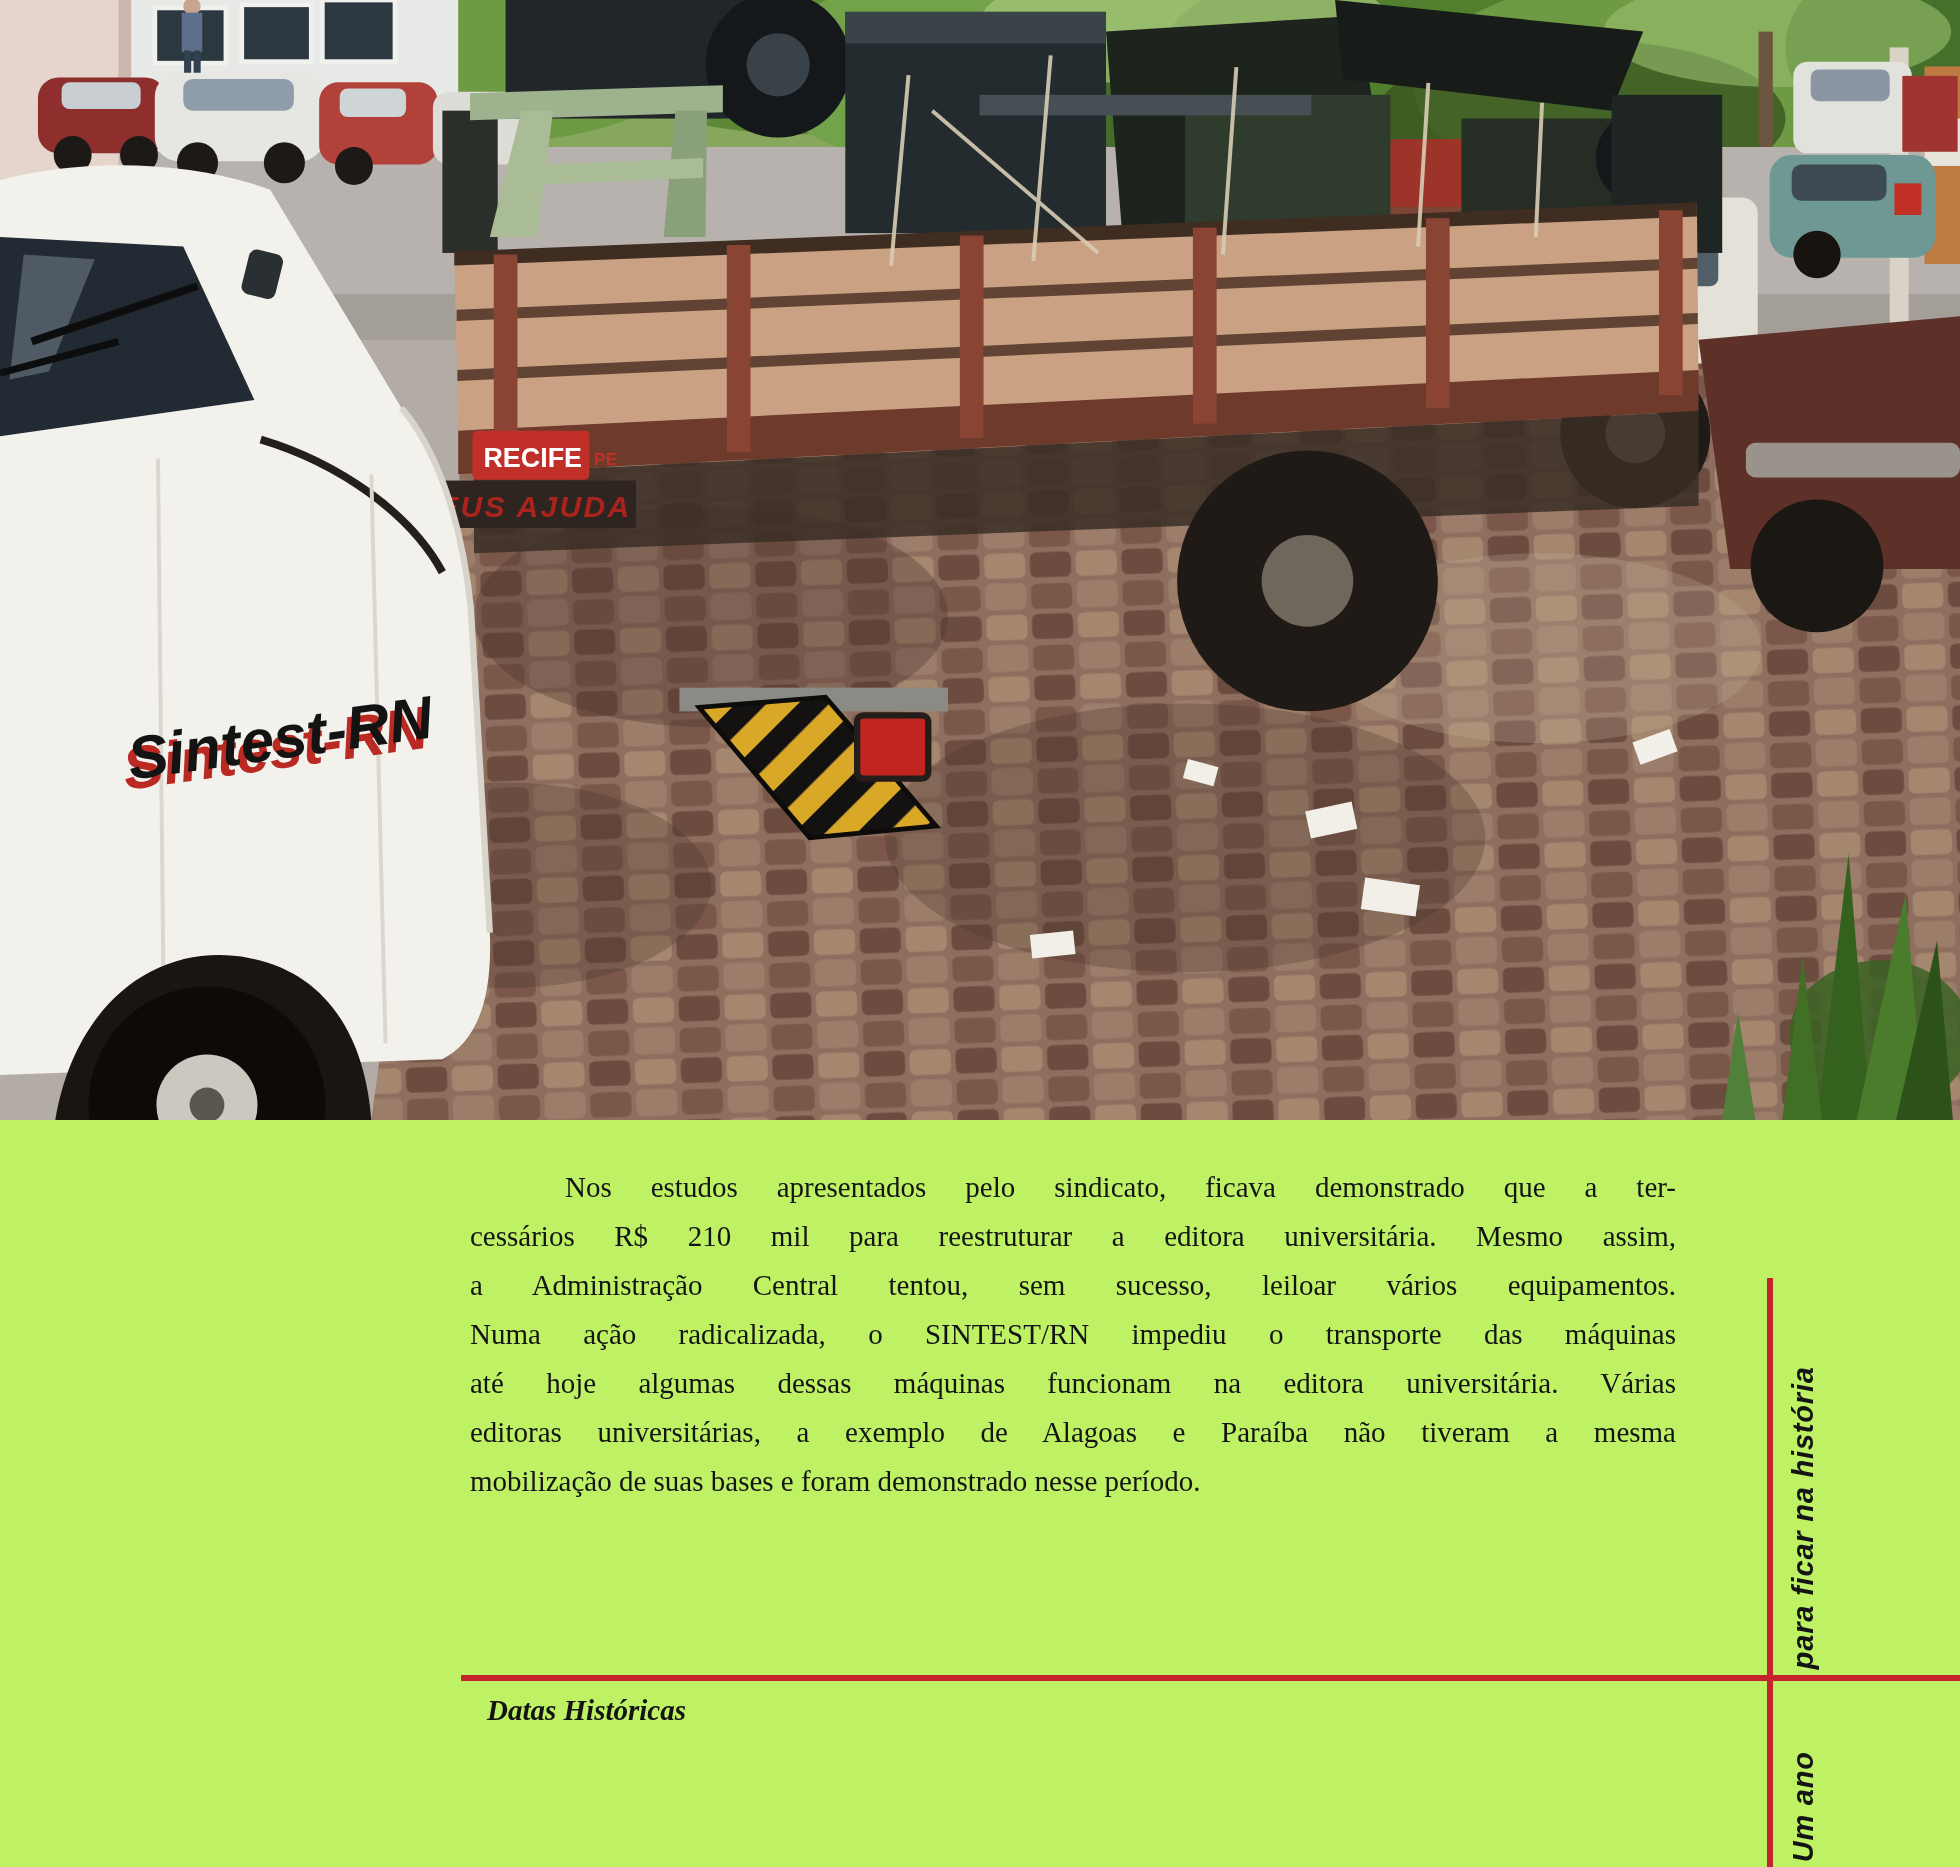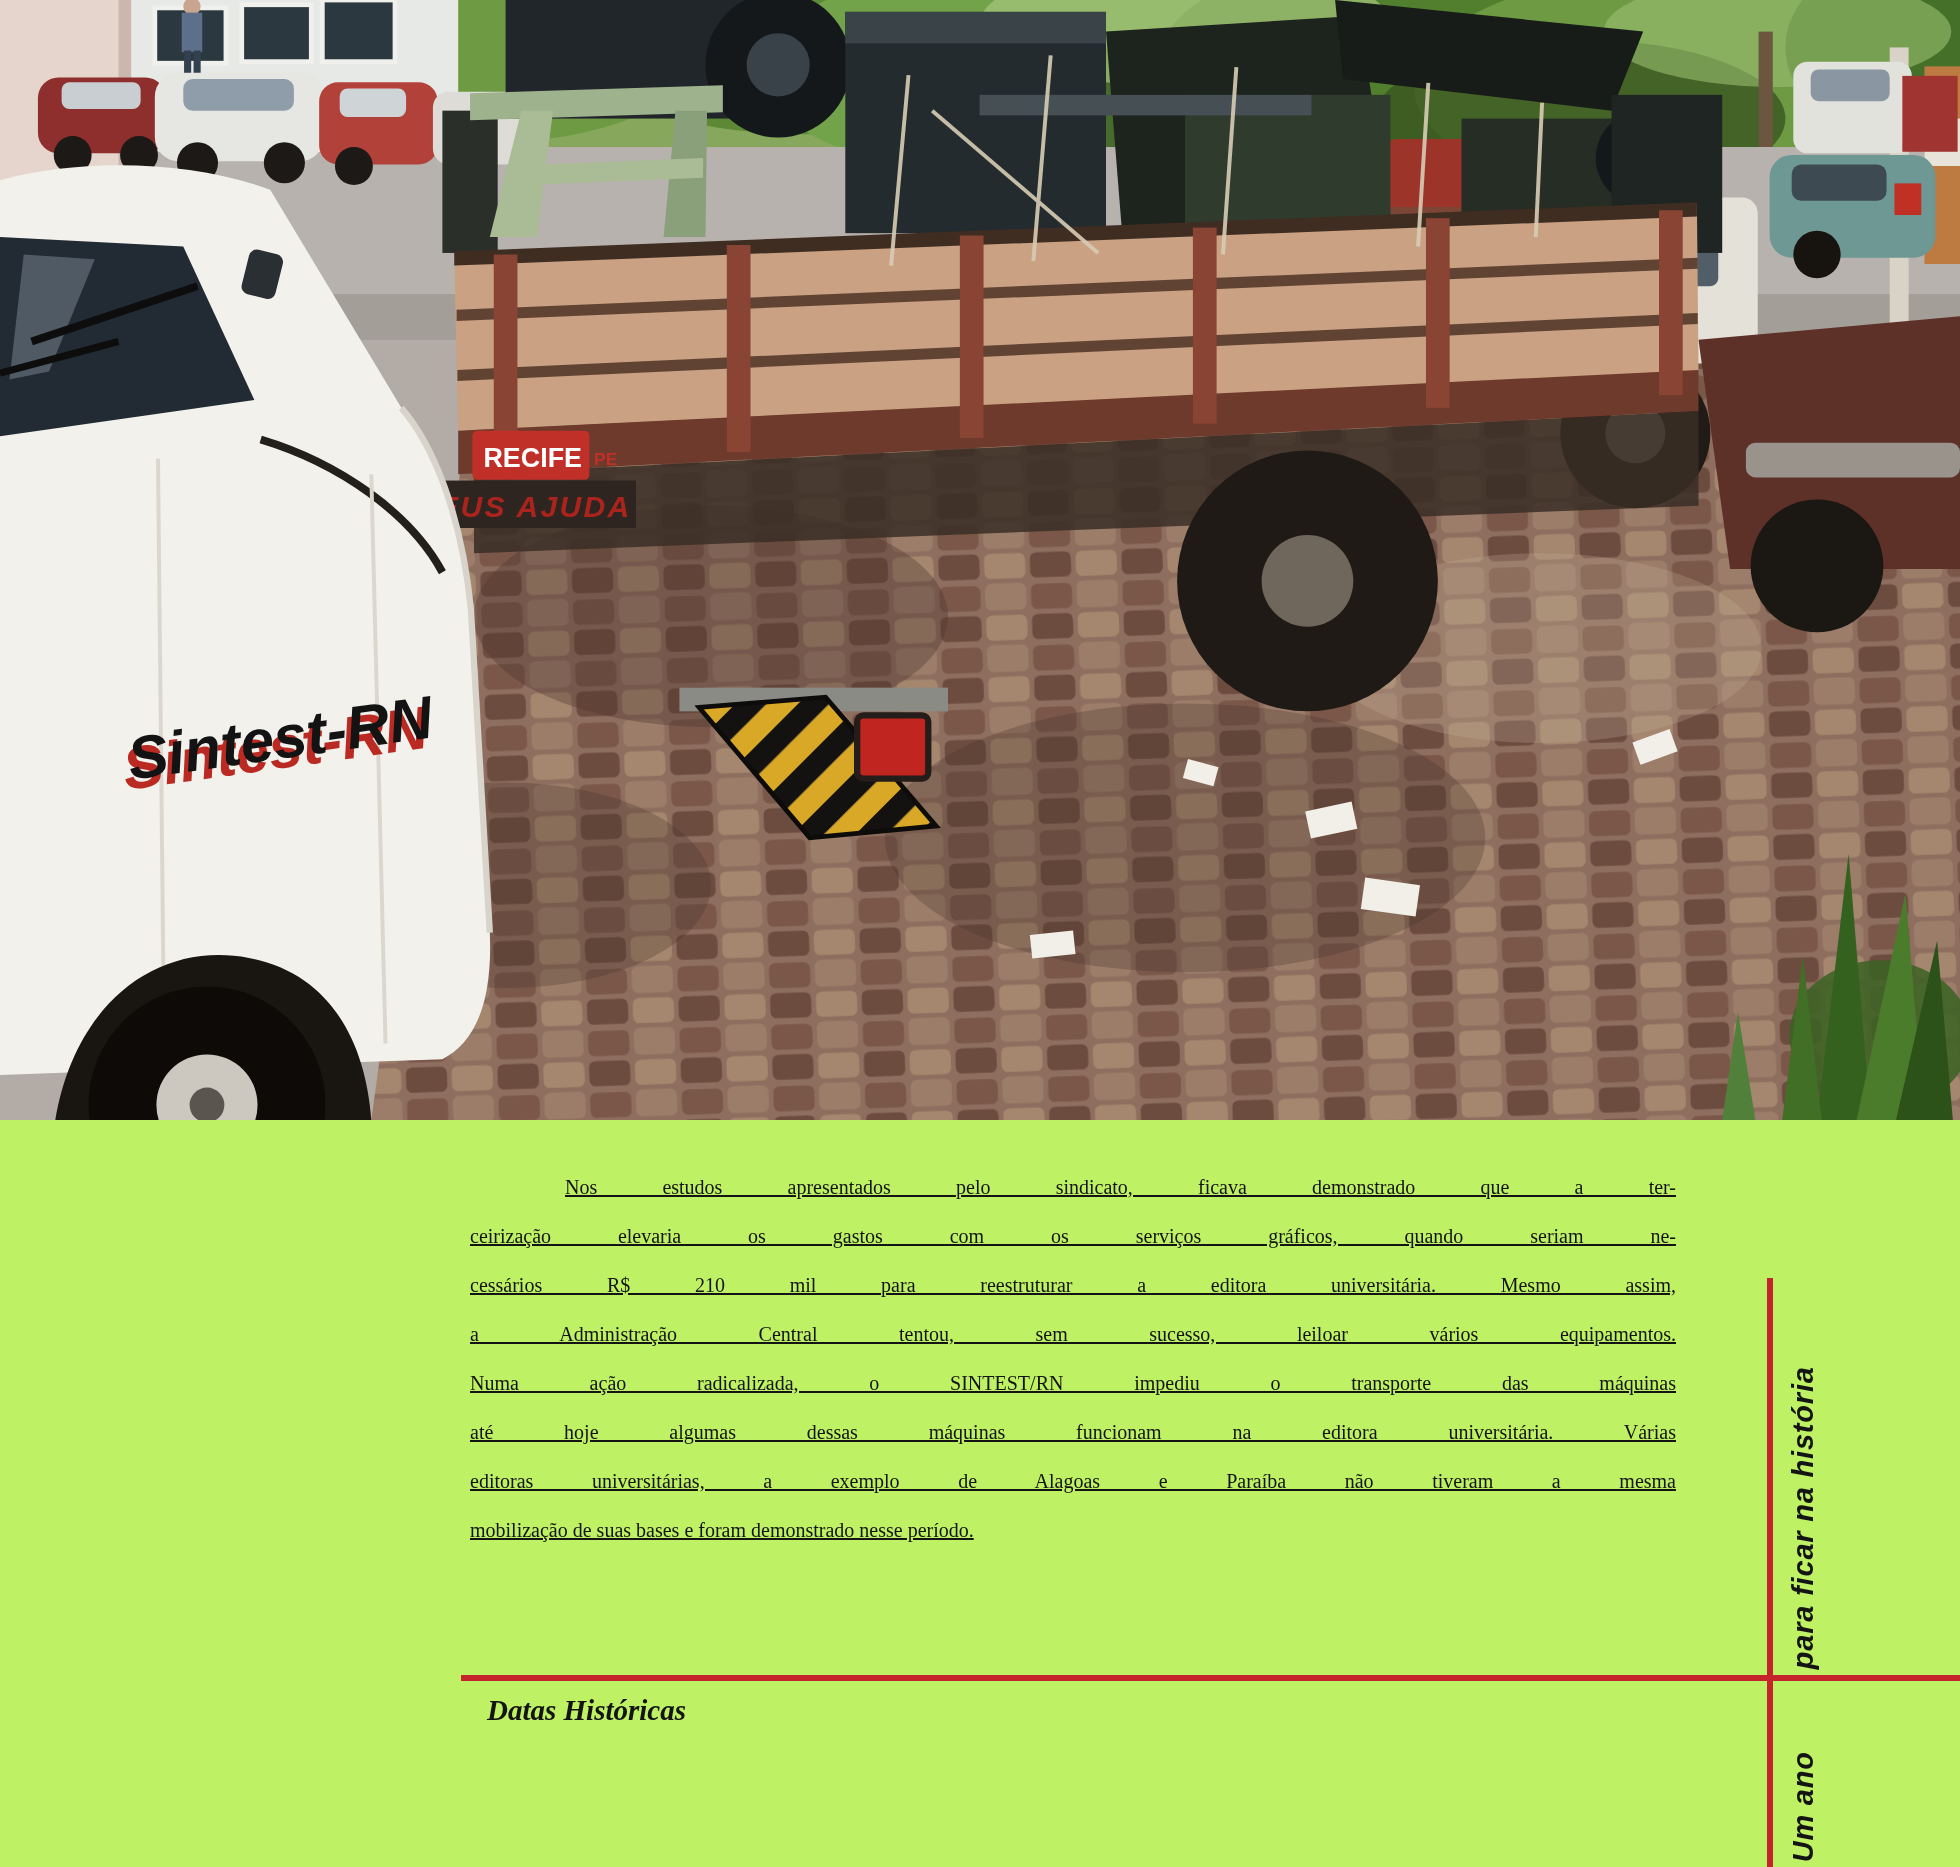--- a/index.html
+++ b/index.html
@@ -5,21 +5,21 @@
   html,body { margin:0; padding:0; background:#9a9a9a; }
   .page {
     position:relative; width:1960px; height:1867px; background:#bef264;
     font-family:"Liberation Serif", serif; overflow:hidden;padding-left:16px;
   }
   .photo-wrap { position:absolute; left:0; top:0; width:1960px; height:1120px; }
   .photo-wrap svg { display:block; width:100%; height:100%; }
 
   .para {
     position:absolute; left:470px; top:1163px; width:1206px;
-    font-size:20px; line-height:49px; color:#141414;text-decoration:underline;
+    font-size:29px; line-height:49px; color:#141414;
   }
   .pline { text-align:justify; text-align-last:justify; height:49px; overflow:hidden; white-space:normal; }
   .pline.first { padding-left:95px; }
   .pline.last  { text-align-last:left; }
 
   .rule-h { position:absolute; left:461px; top:1675px; width:1499px; height:6.3px; background:#c5242c; }
   .rule-v { position:absolute; left:1767px; top:1278px; width:6.3px; height:589px; background:#c5242c; }
 
   .footer-label {
     position:absolute; left:487px; top:1694px;
@@ -257,21 +257,20 @@
         <g transform="rotate(-8 310 935)" font-family="Liberation Sans, sans-serif" font-weight="bold" font-style="italic" font-size="76">
           <text x="152" y="978" fill="#bb2a22">Sintest-RN</text>
           <text x="160" y="966" fill="#131313">Sintest-RN</text>
         </g>
       </g>
     </svg>
   </div>
 
   <div class="para">
     <div class="pline first">Nos estudos apresentados pelo sindicato, ficava demonstrado que a ter-</div>
-    <div class="pline">ceirização elevaria os gastos com os serviços gráficos, quando seriam ne-</div>
     <div class="pline">cessários R$ 210 mil para reestruturar a editora universitária. Mesmo assim,</div>
     <div class="pline">a Administração Central tentou, sem sucesso, leiloar vários equipamentos.</div>
     <div class="pline">Numa ação radicalizada, o SINTEST/RN impediu o transporte das máquinas</div>
     <div class="pline">até hoje algumas dessas máquinas funcionam na editora universitária. Várias</div>
     <div class="pline">editoras universitárias, a exemplo de Alagoas e Paraíba não tiveram a mesma</div>
     <div class="pline last">mobilização de suas bases e foram demonstrado nesse período.</div>
   </div>
 
   <div class="rule-h"></div>
   <div class="rule-v"></div>

